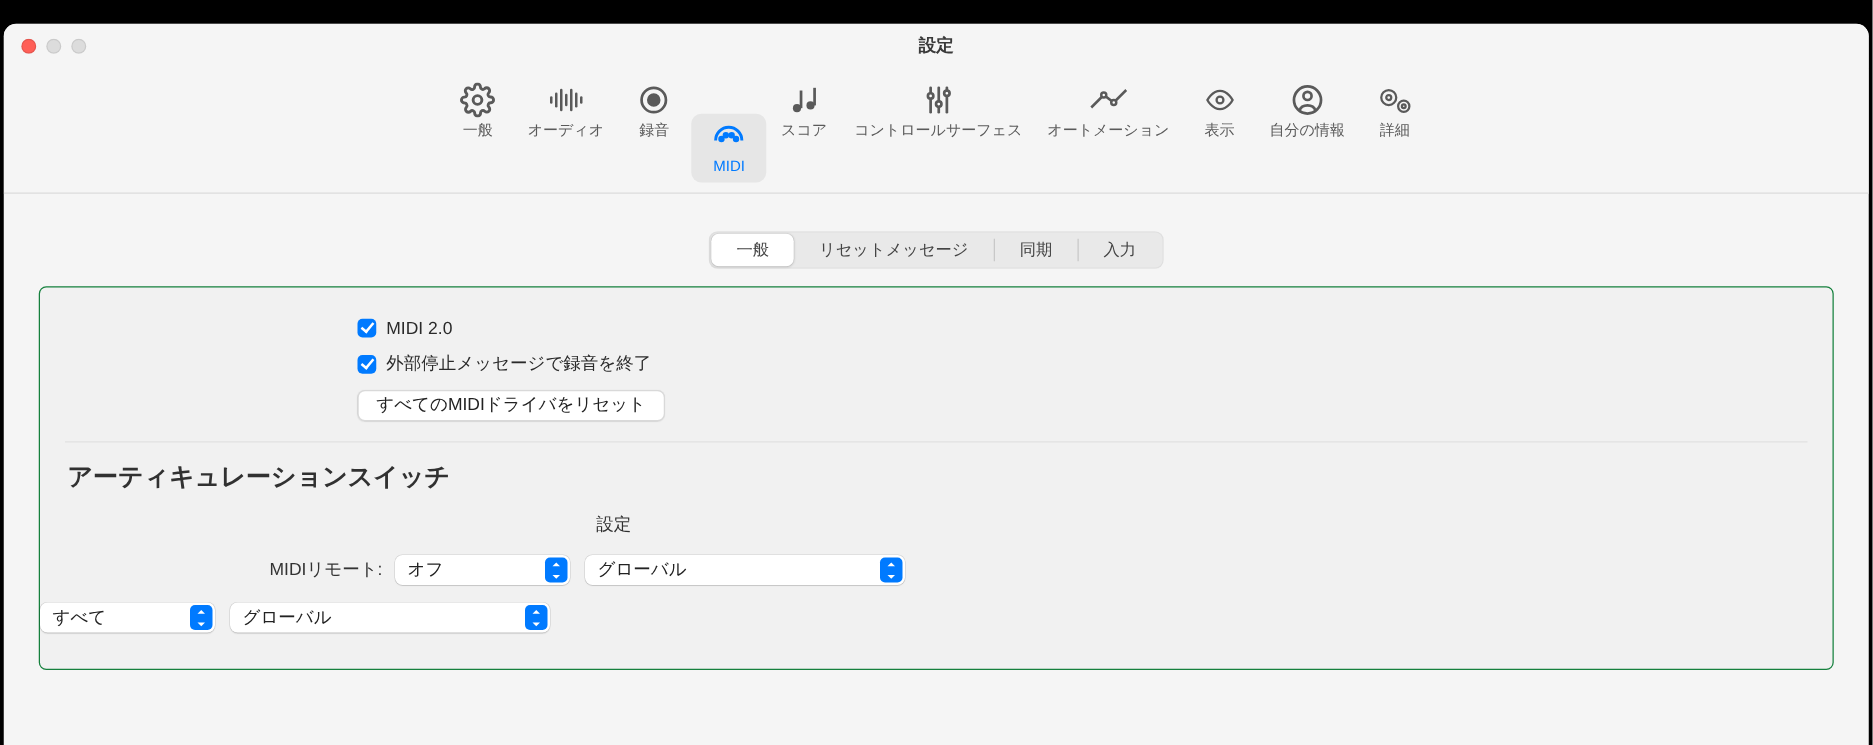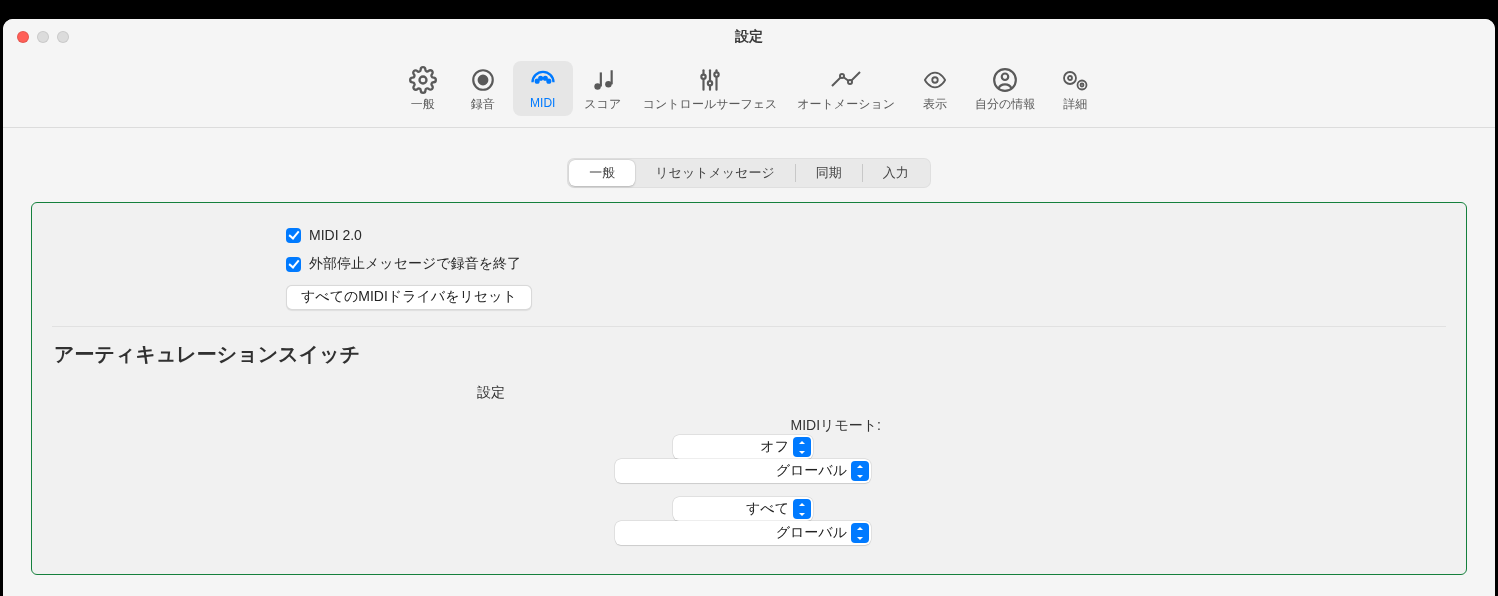--- a/index.html
+++ b/index.html
@@ -70,21 +70,21 @@
       display: flex;
       align-items: center;
       justify-content: center;
     }
     .tb-item .lbl {
       font-size: 12px;
       margin-top: 1px;
       color: #5a5a5a;
       white-space: nowrap;
     }
-    .tb-item.active { background: #e6e6e6; }
+    .tb-item.active { background: #e6e6e6; margin-top: 30px; }
     .tb-item.active .lbl { color: #007aff; }
 
     .content {
       padding: 30px 28px 16px;
     }
     .seg-control {
       display: flex;
       justify-content: center;
       margin-bottom: 14px;
     }
@@ -171,42 +171,40 @@
       padding-left: 445px;
       color: #2f2f2f;
       font-size: 14px;
       margin-bottom: 8px;
     }
 
     .select-row {
       display: flex;
       align-items: center;
       padding: 7px 0;
-      flex-direction: column;
     }
     .sel-label {
       width: 284px;
       text-align: right;
       padding-right: 10px;
       color: #333;
       font-size: 14px;
     }
     .popup {
       position: relative;
       background: #fff;
       border-radius: 6px;
       box-shadow: 0 0 0 .5px rgba(0,0,0,.12), 0 .5px 1px rgba(0,0,0,.1);
       height: 24px;
       display: flex;
       align-items: center;
       padding: 0 24px 0 10px;
       font-size: 14px;
       color: #222;
       margin-right: 12px;
-      justify-content: flex-end;
     }
     .popup.blue .cap {
       position: absolute;
       right: 2px; top: 2px; bottom: 2px;
       width: 18px;
       background: #007aff;
       border-radius: 4px;
     }
     .popup.blue .cap::before, .popup.blue .cap::after {
       content:"";
@@ -260,20 +258,34 @@
     <div class="tb-item">
       <span class="icon">
         <svg width="28" height="28" viewBox="0 0 24 24" fill="none" stroke="#5a5a5a" stroke-width="2">
             <circle cx="12" cy="12" r="3"></circle>
             <path d="M19.4 15a1.65 1.65 0 0 0 .33 1.82l.06.06a2 2 0 1 1-2.83 2.83l-.06-.06a1.65 1.65 0 0 0-1.82-.33 1.65 1.65 0 0 0-1 1.51V21a2 2 0 1 1-4 0v-.09a1.65 1.65 0 0 0-1-1.51 1.65 1.65 0 0 0-1.82.33l-.06.06a2 2 0 1 1-2.83-2.83l.06-.06A1.65 1.65 0 0 0 4.6 15a1.65 1.65 0 0 0-1.51-1H3a2 2 0 1 1 0-4h.09A1.65 1.65 0 0 0 4.6 9a1.65 1.65 0 0 0-.33-1.82l-.06-.06A2 2 0 1 1 7.04 4.29l.06.06A1.65 1.65 0 0 0 9 4.69 1.65 1.65 0 0 0 10 3.18V3a2 2 0 1 1 4 0v.09c0 .66.39 1.26 1 1.51.61.25 1.32.11 1.82-.33l.06-.06a2 2 0 1 1 2.83 2.83l-.06.06c-.44.5-.58 1.21-.33 1.82.25.61.85 1 1.51 1H21a2 2 0 1 1 0 4h-.09c-.66 0-1.26.39-1.51 1z"></path>
           </svg>
       </span>
       <span class="lbl">一般</span>
     </div>
 
+    <div class="tb-item">
+      <span class="icon">
+        <svg width="30" height="26" viewBox="0 0 30 20" stroke="#5a5a5a" stroke-width="2" fill="none" stroke-linecap="round">
+            <line x1="3" y1="8" x2="3" y2="12"></line>
+            <line x1="7" y1="5" x2="7" y2="15"></line>
+            <line x1="11" y1="2" x2="11" y2="18"></line>
+            <line x1="15" y1="6" x2="15" y2="14"></line>
+            <line x1="19" y1="2" x2="19" y2="18"></line>
+            <line x1="23" y1="5" x2="23" y2="15"></line>
+            <line x1="27" y1="8" x2="27" y2="12"></line>
+          </svg>
+      </span>
+      <span class="lbl">オーディオ</span>
+    </div>
 
     <div class="tb-item">
       <span class="icon">
         <svg width="26" height="26" viewBox="0 0 24 24" fill="none" stroke="#5a5a5a" stroke-width="2">
             <circle cx="12" cy="12" r="9"></circle>
             <circle cx="12" cy="12" r="4" fill="#5a5a5a"></circle>
           </svg>
       </span>
       <span class="lbl">録音</span>
     </div>

